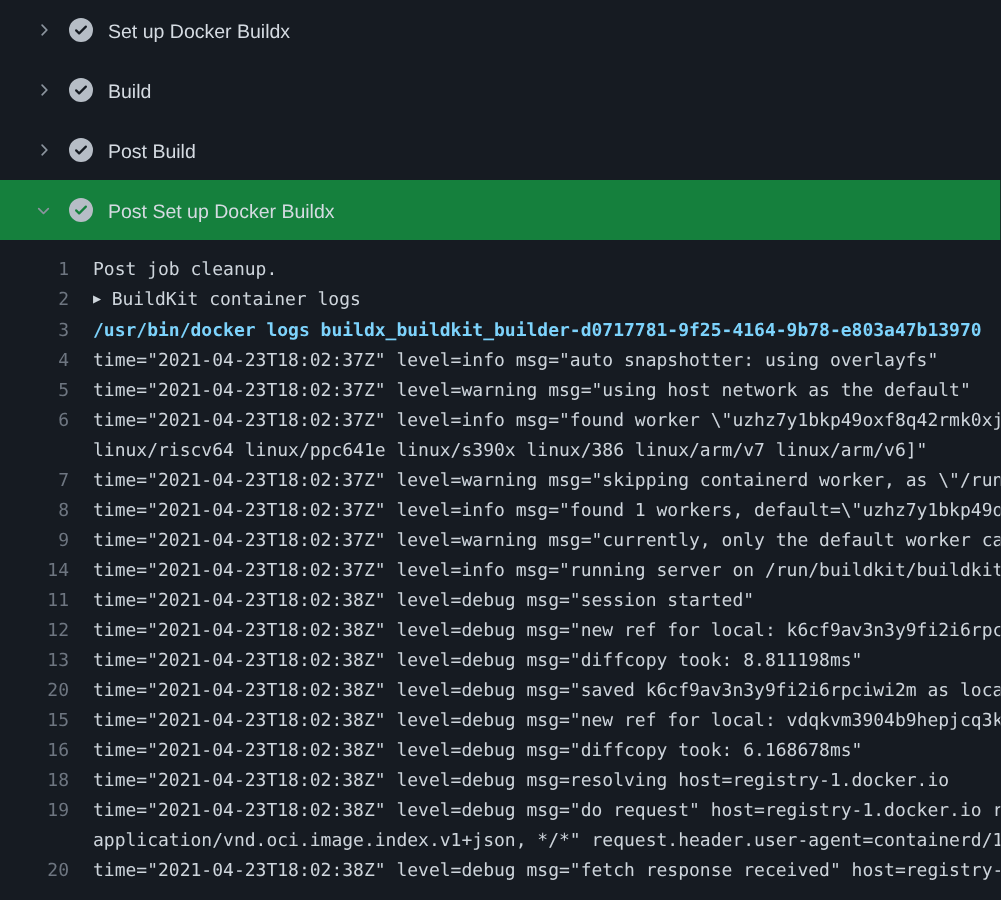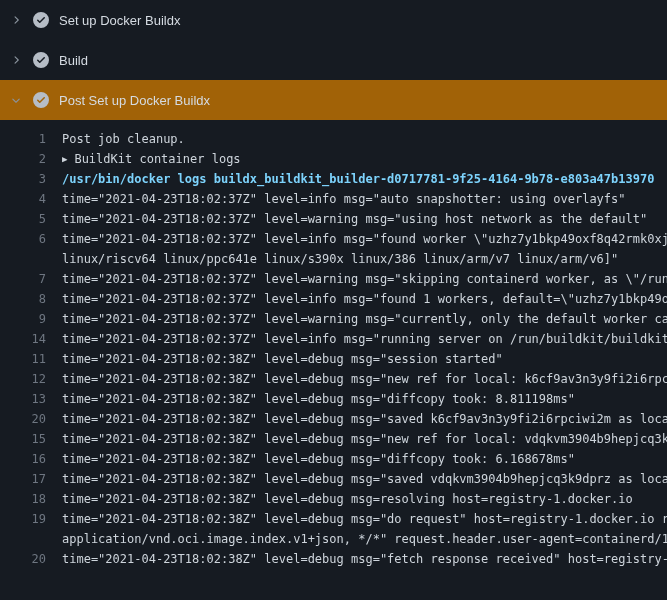--- a/index.html
+++ b/index.html
@@ -9,28 +9,28 @@
     font-family: "Liberation Sans", sans-serif;
     -webkit-font-smoothing: antialiased;
   }
   .viewer { width: 667px; height: 600px; overflow: hidden; }
 
   
   .step-header {
     display: flex;
     align-items: center;
     height: 40px;
-    padding: 0 9px;
+    padding: 0 22px;
     gap: 10px;
     cursor: pointer;
     color: #d5dbe2;
     font-size: 13px;
     font-weight: 400;
   }
-  .step-header.expanded { background: #a16207; }
+  .step-header.expanded { background: #15803d; }
   .chevron {
     width: 14px; height: 14px;
     display: flex; align-items: center; justify-content: center;
     color: #8b949e; flex: none;
   }
   .expanded .chevron svg { transform: rotate(90deg); }
   .status-icon {
     width: 16px; height: 16px; flex: none;
     display: flex; align-items: center; justify-content: center;
     color: #b6bdc6;
@@ -88,20 +88,33 @@
         <path d="M6.22 3.22a.75.75 0 0 1 1.06 0l4.25 4.25a.75.75 0 0 1 0 1.06l-4.25 4.25a.751.751 0 0 1-1.042-.018.751.751 0 0 1-.018-1.042L9.94 8 6.22 4.28a.75.75 0 0 1 0-1.06Z"></path>
       </svg>
     </span>
     <span class="status-icon">
       <svg width="16" height="16" viewBox="0 0 16 16" fill="currentColor" aria-hidden="true">
         <path fill-rule="evenodd" d="M8 16A8 8 0 1 1 8 0a8 8 0 0 1 0 16Zm3.78-9.72a.751.751 0 0 0-.018-1.042.751.751 0 0 0-1.042-.018L6.75 9.19 5.28 7.72a.751.751 0 0 0-1.042.018.751.751 0 0 0-.018 1.042l2 2a.75.75 0 0 0 1.06 0l5-5Z"></path>
       </svg>
     </span>
     <span class="step-title">Build</span>
   </div>
+      <div class="step-header">
+    <span class="chevron">
+      <svg width="12" height="12" viewBox="0 0 16 16" fill="currentColor" aria-hidden="true">
+        <path d="M6.22 3.22a.75.75 0 0 1 1.06 0l4.25 4.25a.75.75 0 0 1 0 1.06l-4.25 4.25a.751.751 0 0 1-1.042-.018.751.751 0 0 1-.018-1.042L9.94 8 6.22 4.28a.75.75 0 0 1 0-1.06Z"></path>
+      </svg>
+    </span>
+    <span class="status-icon">
+      <svg width="16" height="16" viewBox="0 0 16 16" fill="currentColor" aria-hidden="true">
+        <path fill-rule="evenodd" d="M8 16A8 8 0 1 1 8 0a8 8 0 0 1 0 16Zm3.78-9.72a.751.751 0 0 0-.018-1.042.751.751 0 0 0-1.042-.018L6.75 9.19 5.28 7.72a.751.751 0 0 0-1.042.018.751.751 0 0 0-.018 1.042l2 2a.75.75 0 0 0 1.06 0l5-5Z"></path>
+      </svg>
+    </span>
+    <span class="step-title">Post Build</span>
+  </div>
       <div class="step-header expanded">
     <span class="chevron">
       <svg width="12" height="12" viewBox="0 0 16 16" fill="currentColor" aria-hidden="true">
         <path d="M6.22 3.22a.75.75 0 0 1 1.06 0l4.25 4.25a.75.75 0 0 1 0 1.06l-4.25 4.25a.751.751 0 0 1-1.042-.018.751.751 0 0 1-.018-1.042L9.94 8 6.22 4.28a.75.75 0 0 1 0-1.06Z"></path>
       </svg>
     </span>
     <span class="status-icon">
       <svg width="16" height="16" viewBox="0 0 16 16" fill="currentColor" aria-hidden="true">
         <path fill-rule="evenodd" d="M8 16A8 8 0 1 1 8 0a8 8 0 0 1 0 16Zm3.78-9.72a.751.751 0 0 0-.018-1.042.751.751 0 0 0-1.042-.018L6.75 9.19 5.28 7.72a.751.751 0 0 0-1.042.018.751.751 0 0 0-.018 1.042l2 2a.75.75 0 0 0 1.06 0l5-5Z"></path>
       </svg>
@@ -197,26 +210,20 @@
         <div class="log-line">
     <span class="line-num">15</span>
     <div class="line-text">
             <div class="part">time="2021-04-23T18:02:38Z" level=debug msg="new ref for local: vdqkvm3904b9hepjcq3k</div>
           </div>
   </div>
         <div class="log-line">
     <span class="line-num">16</span>
     <div class="line-text">
             <div class="part">time="2021-04-23T18:02:38Z" level=debug msg="diffcopy took: 6.168678ms"</div>
-          </div>
-  </div>
-        <div class="log-line">
-    <span class="line-num">17</span>
-    <div class="line-text">
-            <div class="part">time="2021-04-23T18:02:38Z" level=debug msg="saved vdqkvm3904b9hepjcq3k9dprz as loca</div>
           </div>
   </div>
         <div class="log-line">
     <span class="line-num">18</span>
     <div class="line-text">
             <div class="part">time="2021-04-23T18:02:38Z" level=debug msg=resolving host=registry-1.docker.io</div>
           </div>
   </div>
         <div class="log-line">
     <span class="line-num">19</span>

